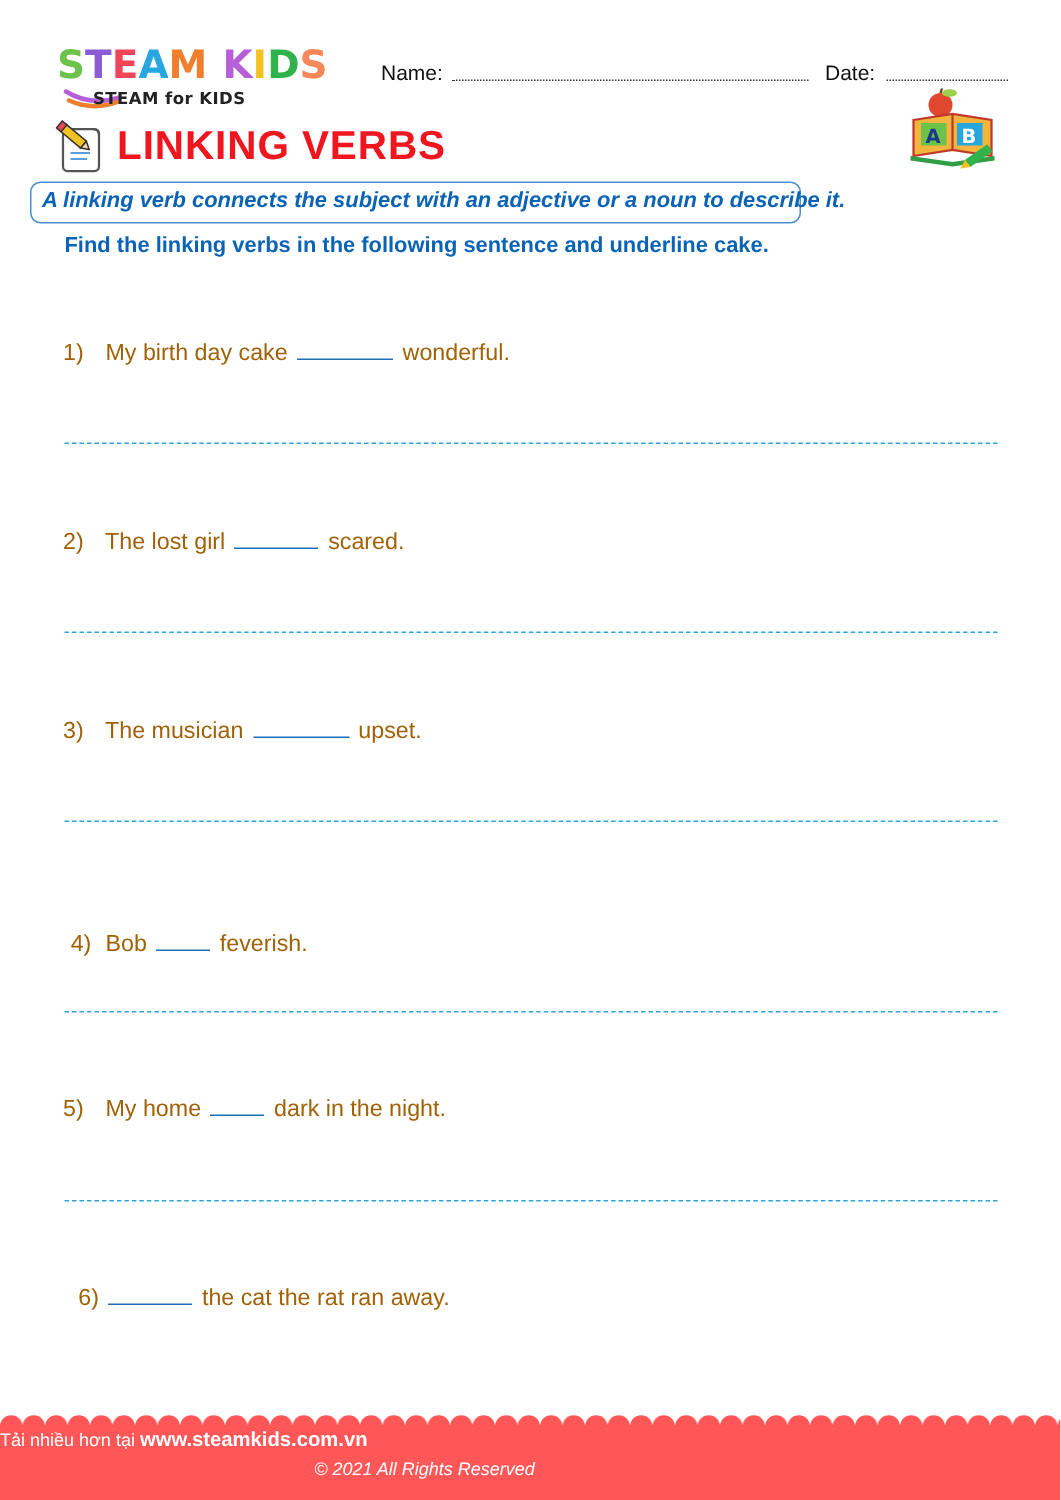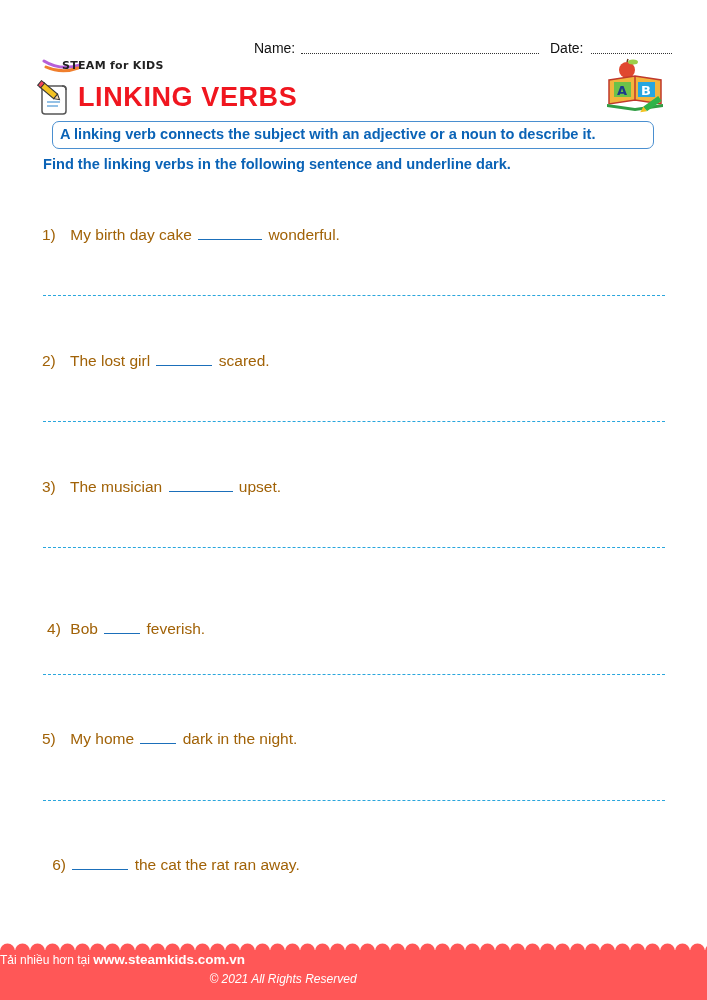--- a/index.html
+++ b/index.html
@@ -22,22 +22,22 @@
   .dots { border-bottom: 1px dotted #333; height: 1px; }
 
   
   .title-icon { left: 36px; top: 80px; width: 34px; height: 36px; }
   .title { left: 78px; top: 82px; font-family: "Liberation Sans", sans-serif; font-weight: bold; font-size: 27px; color: #f0161f; letter-spacing: 0.6px; text-align: right; }
 
   .book-icon { left: 605px; top: 58px; width: 62px; height: 56px; }
 
   
   .def-box {
-    left: 52px; top: 121px; width: 602px; height: 28px;
-    border: 1.3px solid #4a8fd0; border-radius: 7px; box-sizing: border-box;
+    left: 20px; top: 121px; width: 514px; height: 28px;
+    border: 1.3px solid #4a8fd0; border-radius: 7px; box-sizing: border-box; font-style: italic;
   }
   .def-text {
     position: absolute; left: 7px; top: 4px;
     font-family: "Liberation Sans", sans-serif; font-weight: bold; font-size: 14.6px; color: #0b63b6;
     white-space: nowrap;
   }
   .instr {
     left: 43px; top: 156px;
     font-family: "Liberation Sans", sans-serif; font-weight: bold; font-size: 14.6px; color: #0b63b6;
     white-space: nowrap;
@@ -54,20 +54,23 @@
   
   .footer { left: 0; top: 942px; width: 707px; height: 58px; }
   .footer-text1 { left: 0; width: 707px; top: 952px; color: #fff; font-family: "Liberation Sans", sans-serif; font-size: 12px; }
   .footer-text1 .site { font-weight: bold; font-size: 13.5px; }
   .footer-text2 { left: 0; width: 566px; top: 972px; text-align: center; color: #fff; font-family: "Liberation Sans", sans-serif; font-size: 12px; font-style: italic; }
 </style>
 </head>
 <body>
 
 <div class="abs logo">
+  <div class="logo-word">
+    <span style="color:#6cc24a">S</span><span style="color:#8b5cd6">T</span><span style="color:#f2455a">E</span><span style="color:#27a6e0">A</span><span style="color:#f07f2d">M</span><span style="width:10px"></span><span style="color:#b65fd8">K</span><span style="color:#f3c221">I</span><span style="color:#2fb34a">D</span><span style="color:#f6875a">S</span>
+  </div>
   <svg class="logo-smile" viewBox="0 0 40 14">
     <path d="M2 2 Q 18 12 38 6" stroke="#b65fd8" stroke-width="3" fill="none" stroke-linecap="round"></path>
     <path d="M4 8 Q 20 15 36 9" stroke="#f07f2d" stroke-width="3" fill="none" stroke-linecap="round"></path>
   </svg>
   <div class="logo-sub">STEAM for KIDS</div>
 </div>
 
 <div class="abs field-label" style="left:254px; top:40px;">Name:</div>
 <div class="abs dots" style="left:301px; top:52px; width:238px;"></div>
 <div class="abs field-label" style="left:550px; top:40px;">Date:</div>
@@ -99,21 +102,21 @@
   <path d="M2 46 L30 50 L58 46 L58 49 L30 53 L2 49 Z" fill="#2f9e44"></path>
   <g transform="rotate(-35 50 44)">
     <rect x="38" y="41" width="18" height="6" fill="#2fb34a"></rect>
     <polygon points="38,41 32,44 38,47" fill="#f3c221"></polygon>
   </g>
 </svg>
 
 <div class="abs def-box">
   <div class="def-text">A linking verb connects the subject with an adjective or a noun to describe it.</div>
 </div>
-<div class="abs instr">Find the linking verbs in the following sentence and underline dark.</div>
+<div class="abs instr">Find the linking verbs in the following sentence and underline cake.</div>
 
 <div class="abs q" style="top:225px;">
   <span class="num">1)</span>
   <span>My birth day cake</span>
   <span class="blank" style="width:64px;"></span>
   <span>wonderful.</span>
 </div>
 <div class="abs answer-line" style="top:295px;"></div>
 
 <div class="abs q" style="top:351px;">

